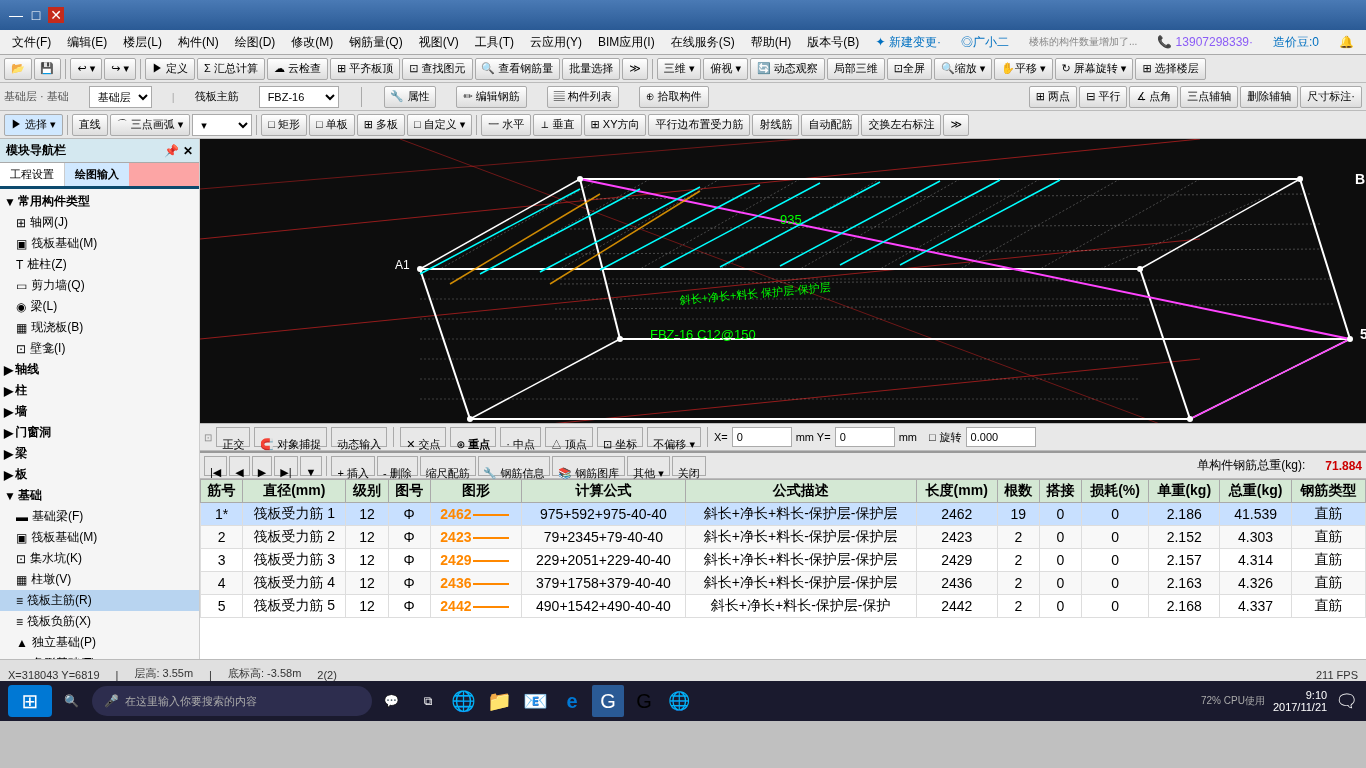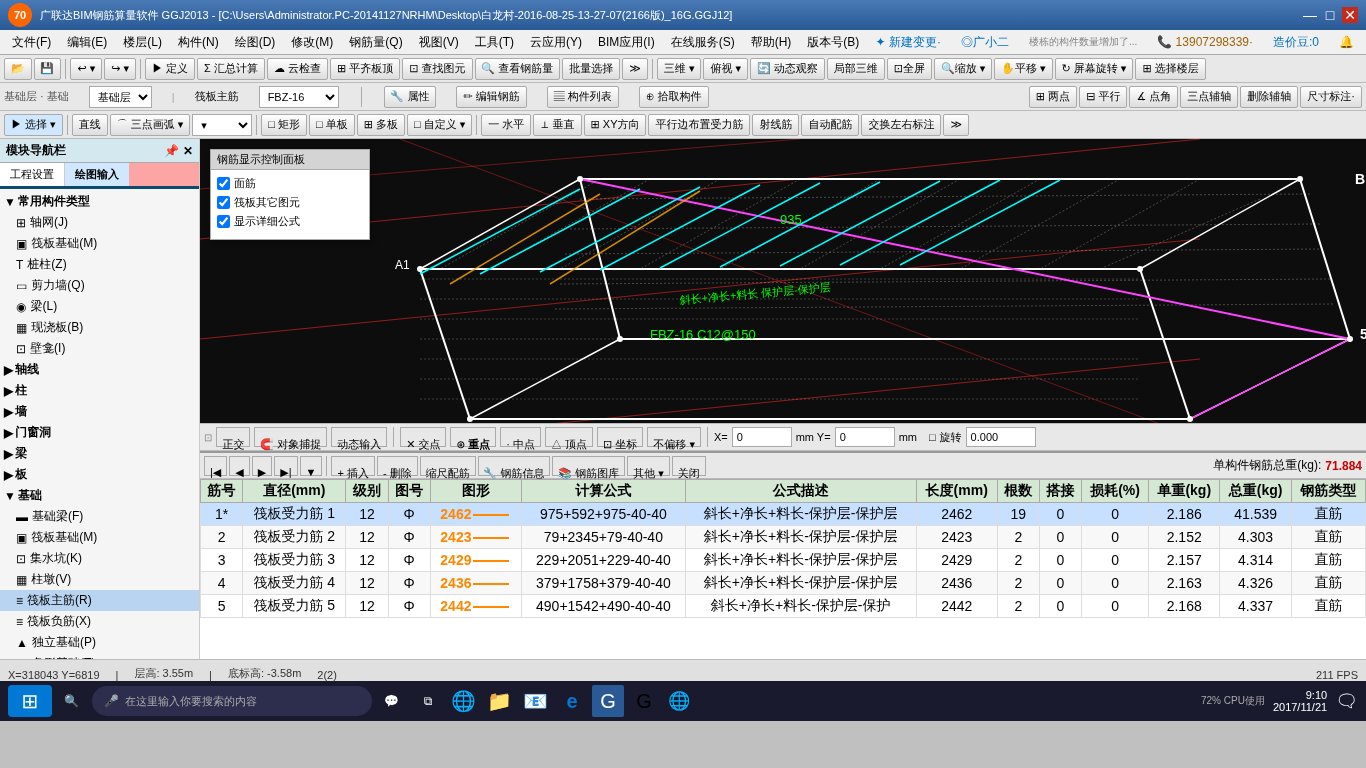--- a/index.html
+++ b/index.html
@@ -174,26 +174,20 @@
     .btn-small {
       height: 20px; padding: 9px 5px;
       background: #e8e8e8; border: 1px solid #aaa;
       font-size: 11px; cursor: pointer;
     }
   </style>
 </head>
 <body>
 
 <div id="titlebar">
-  <div class="title-left">
-    <div class="title-logo">
-      <span>70</span>
-    </div>
-    <span style="font-size:11px;">广联达BIM钢筋算量软件 GGJ2013 - [C:\Users\Administrator.PC-20141127NRHM\Desktop\白龙村-2016-08-25-13-27-07(2166版)_16G.GGJ12]</span>
-  </div>
   <div class="title-controls">
     <span style="cursor:pointer;padding:0 6px;">—</span>
     <span style="cursor:pointer;padding:0 6px;">□</span>
     <span style="cursor:pointer;padding:0 6px;background:#c42b1c;">✕</span>
   </div>
 </div>
 
 <div id="menubar">
   <span>文件(F)</span>
   <span>编辑(E)</span>
@@ -206,21 +200,21 @@
   <span>工具(T)</span>
   <span>云应用(Y)</span>
   <span>BIM应用(I)</span>
   <span>在线服务(S)</span>
   <span>帮助(H)</span>
   <span>版本号(B)</span>
   <div class="menu-right">
     <span style="color:#0070c0;cursor:pointer;">✦ 新建变更·</span>
     <span style="color:#0070c0;cursor:pointer;">◎广小二</span>
     <span style="color:#888;font-size:10px;">楼栋的构件数量增加了...</span>
-    <span style="color:#a16207;cursor:pointer;">📞 13907298339·</span>
+    <span style="color:#8b5cf6;cursor:pointer;">📞 13907298339·</span>
     <span style="color:#0070c0;cursor:pointer;">造价豆:0</span>
     <span style="cursor:pointer;">🔔</span>
   </div>
 </div>
 
 <div class="toolbar-row">
   <button class="toolbar-btn">📂</button>
   <button class="toolbar-btn">💾</button>
   <div class="toolbar-sep"></div>
   <button class="toolbar-btn">↩ ▾</button>
@@ -490,37 +484,20 @@
         <g transform="translate(255,360)">
           <line x1="0" y1="0" x2="30" y2="0" stroke="red" stroke-width="2"></line>
           <line x1="0" y1="0" x2="0" y2="-25" stroke="#00dd00" stroke-width="2"></line>
           <line x1="0" y1="0" x2="-20" y2="10" stroke="#4488ff" stroke-width="2"></line>
           <text x="32" y="4" fill="red" font-size="11">X</text>
           <text x="-5" y="-28" fill="#00dd00" font-size="11">Z</text>
           <text x="-32" y="18" fill="#4488ff" font-size="11">Y</text>
         </g>
       </svg>
 
-      <div class="float-panel" style="top:10px; left:10px; width:160px;">
-        <div class="float-panel-title">钢筋显示控制面板</div>
-        <div class="float-panel-content">
-          <label>
-            <input type="checkbox" checked="" style="">
-            <span>面筋</span>
-          </label>
-          <label>
-            <input type="checkbox" checked="" style="">
-            <span>筏板其它图元</span>
-          </label>
-          <label>
-            <input type="checkbox" checked="" style="">
-            <span>显示详细公式</span>
-          </label>
-        </div>
-      </div>
     </div>
 
     <div id="coord-toolbar">
       <span style="color:#888;font-size:10px;">⊡</span>
       <button class="btn-small">正交</button>
       <button class="btn-small">🧲 对象捕捉</button>
       <button class="btn-small">动态输入</button>
       <div class="toolbar-sep"></div>
       <button class="btn-small">✕ 交点</button>
       <button class="btn-small" style="font-weight:bold;">⊙ 重点</button>
@@ -547,21 +524,21 @@
         <button class="btn-small">▶|</button>
         <button class="btn-small">▼</button>
         <div class="toolbar-sep"></div>
         <button class="btn-small">+ 插入</button>
         <button class="btn-small">- 删除</button>
         <button class="btn-small">缩尺配筋</button>
         <button class="btn-small">🔧 钢筋信息</button>
         <button class="btn-small">📚 钢筋图库</button>
         <button class="btn-small">其他 ▾</button>
         <button class="btn-small">关闭</button>
-        <div style="margin-left:auto; display:flex; align-items:center; gap:4px;">
+        <div style="margin-left:auto; display:flex; align-items:center; gap:20px;">
           <span>单构件钢筋总重(kg):</span>
           <span style="font-weight:bold; color:#cc0000;">71.884</span>
         </div>
       </div>
 
       <div id="table-area">
         <table>
           <thead>
             <tr>
               <th>筋号</th>

